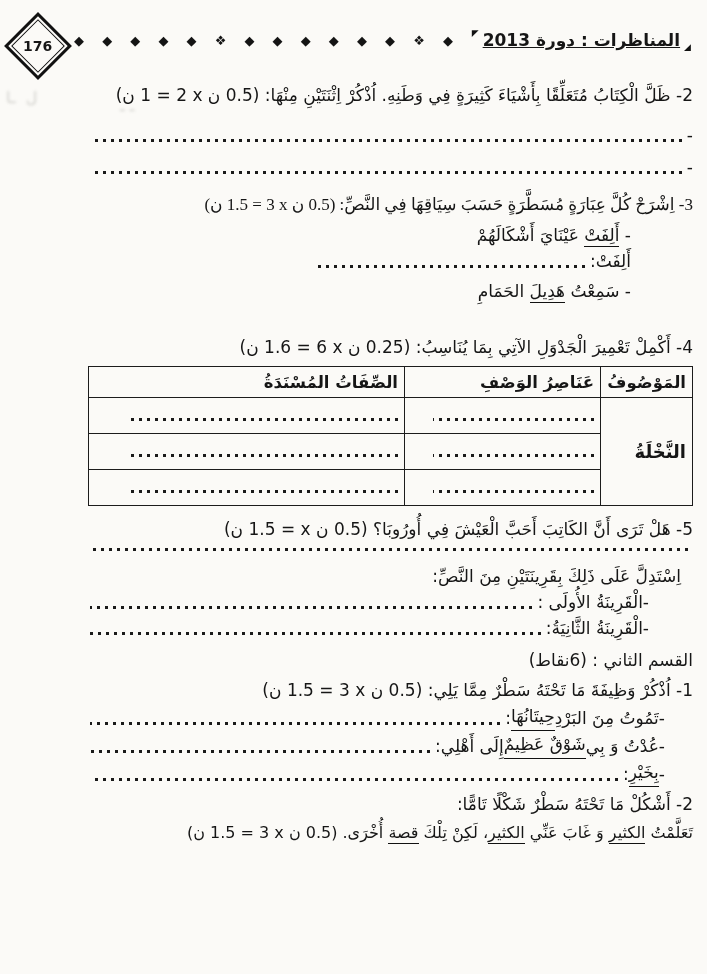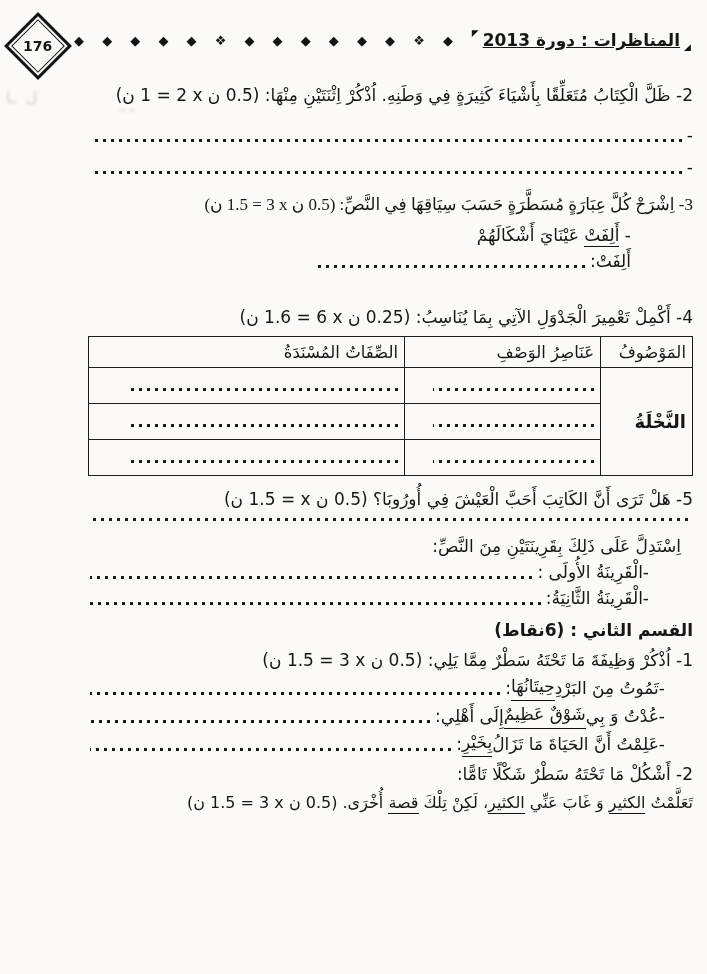--- a/index.html
+++ b/index.html
@@ -45,31 +45,31 @@
   .dots{
     flex:1;height:3px;margin:0 5px 6px 2px;
     background:repeating-linear-gradient(to left,#1a1a1a 0 2.6px,transparent 2.6px 8px);
   }
   .dots.fixed{flex:0 0 268px;}
   .indent{padding-right:62px;}
   .indent2{padding-right:28px;}
   .indent3{padding-right:44px;}
   .indent4{padding-right:12px;}
   .u{border-bottom:1.7px solid #111;padding-bottom:1px;text-align:center;}
-  .bold{font-weight:bold;}
+  .bold{font-weight:normal;}
   
   .mt8{margin-top:8px;}.mt12{margin-top:12px;font-family:Liberation Serif, serif;}.mt14{margin-top:14px;}
   .mt4{margin-top:4px;}.mt30{margin-top:30px;}.mt6{margin-top:6px;}.mt10{margin-top:10px;}
   
   table.desc{
     width:100%;border-collapse:collapse;margin-top:6px;
     direction:rtl;table-layout:fixed;
   }
   table.desc th,table.desc td{border:1.6px solid #1c1c1c;padding:2px 6px;}
-  table.desc th{font-size:16.5px;font-weight:normal;height:26px;text-align:right;}
+  table.desc th{font-size:16.5px;font-weight:bold;height:26px;text-align:right;}
   table.desc td{height:31px;text-align:right;vertical-align:middle;}
   td.merged{font-size:18px;font-weight:bold;text-align:center;}
   .cdots{display:inline-block;height:3px;width:88%;
     background:repeating-linear-gradient(to left,#1a1a1a 0 2.6px,transparent 2.6px 8px);}
   col.c1{width:92px;}col.c2{width:196px;}col.c3{width:auto;}
   
   .sentence{font-size:16px;margin:2px 0 0 0;line-height:28px;}
   
   .smudge{position:absolute;color:#9a9a94;filter:blur(1.5px);opacity:.45;
     font-size:16px;pointer-events:none;}
@@ -113,20 +113,26 @@
     <p class="q mt4 indent">
       <span>-</span>
       <span class="u">أَلِفَتْ</span>
       <span>عَيْنَايَ أَشْكَالَهُمْ</span>
     </p>
     <div class="ln indent">
       <span>أَلِفَتْ:</span>
       <span class="dots fixed"></span>
     </div>
 
+    <p class="q mt4 indent">
+      <span>-</span>
+      <span>سَمِعْتُ</span>
+      <span class="u">هَدِيلَ</span>
+      <span>الحَمَامِ</span>
+    </p>
 
 
     <p class="q mt30">4- أَكْمِلْ تَعْمِيرَ الْجَدْوَلِ الآتِي بِمَا يُنَاسِبُ: (0.25 ن x‏ 6 = 1.6 ن)</p>
     <table class="desc">
       <colgroup>
           <col class="c1">
           <col class="c2">
           <col class="c3">
         </colgroup>
       <tbody>
@@ -179,21 +185,20 @@
     </div>
     <div class="ln indent2">
       <span>-</span>
       <span>عُدْتُ وَ بِي</span>
       <span class="u">شَوْقٌ عَظِيمٌ</span>
       <span>إِلَى أَهْلِي:</span>
       <span class="dots"></span>
     </div>
     <div class="ln indent2">
       <span>-</span>
-      <span>عَلِمْتُ أَنَّ الحَيَاةَ مَا تَزَالُ</span>
       <span class="u">بِخَيْرِ</span>
       <span>:</span>
       <span class="dots"></span>
     </div>
 
     <p class="q mt4">2- أَشْكُلْ مَا تَحْتَهُ سَطْرٌ شَكْلًا تَامًّا:</p>
     <p class="sentence">
       <span>تَعَلَّمْتُ</span>
       <span class="u">الكثير</span>
       <span>وَ غَابَ عَنِّي</span>

